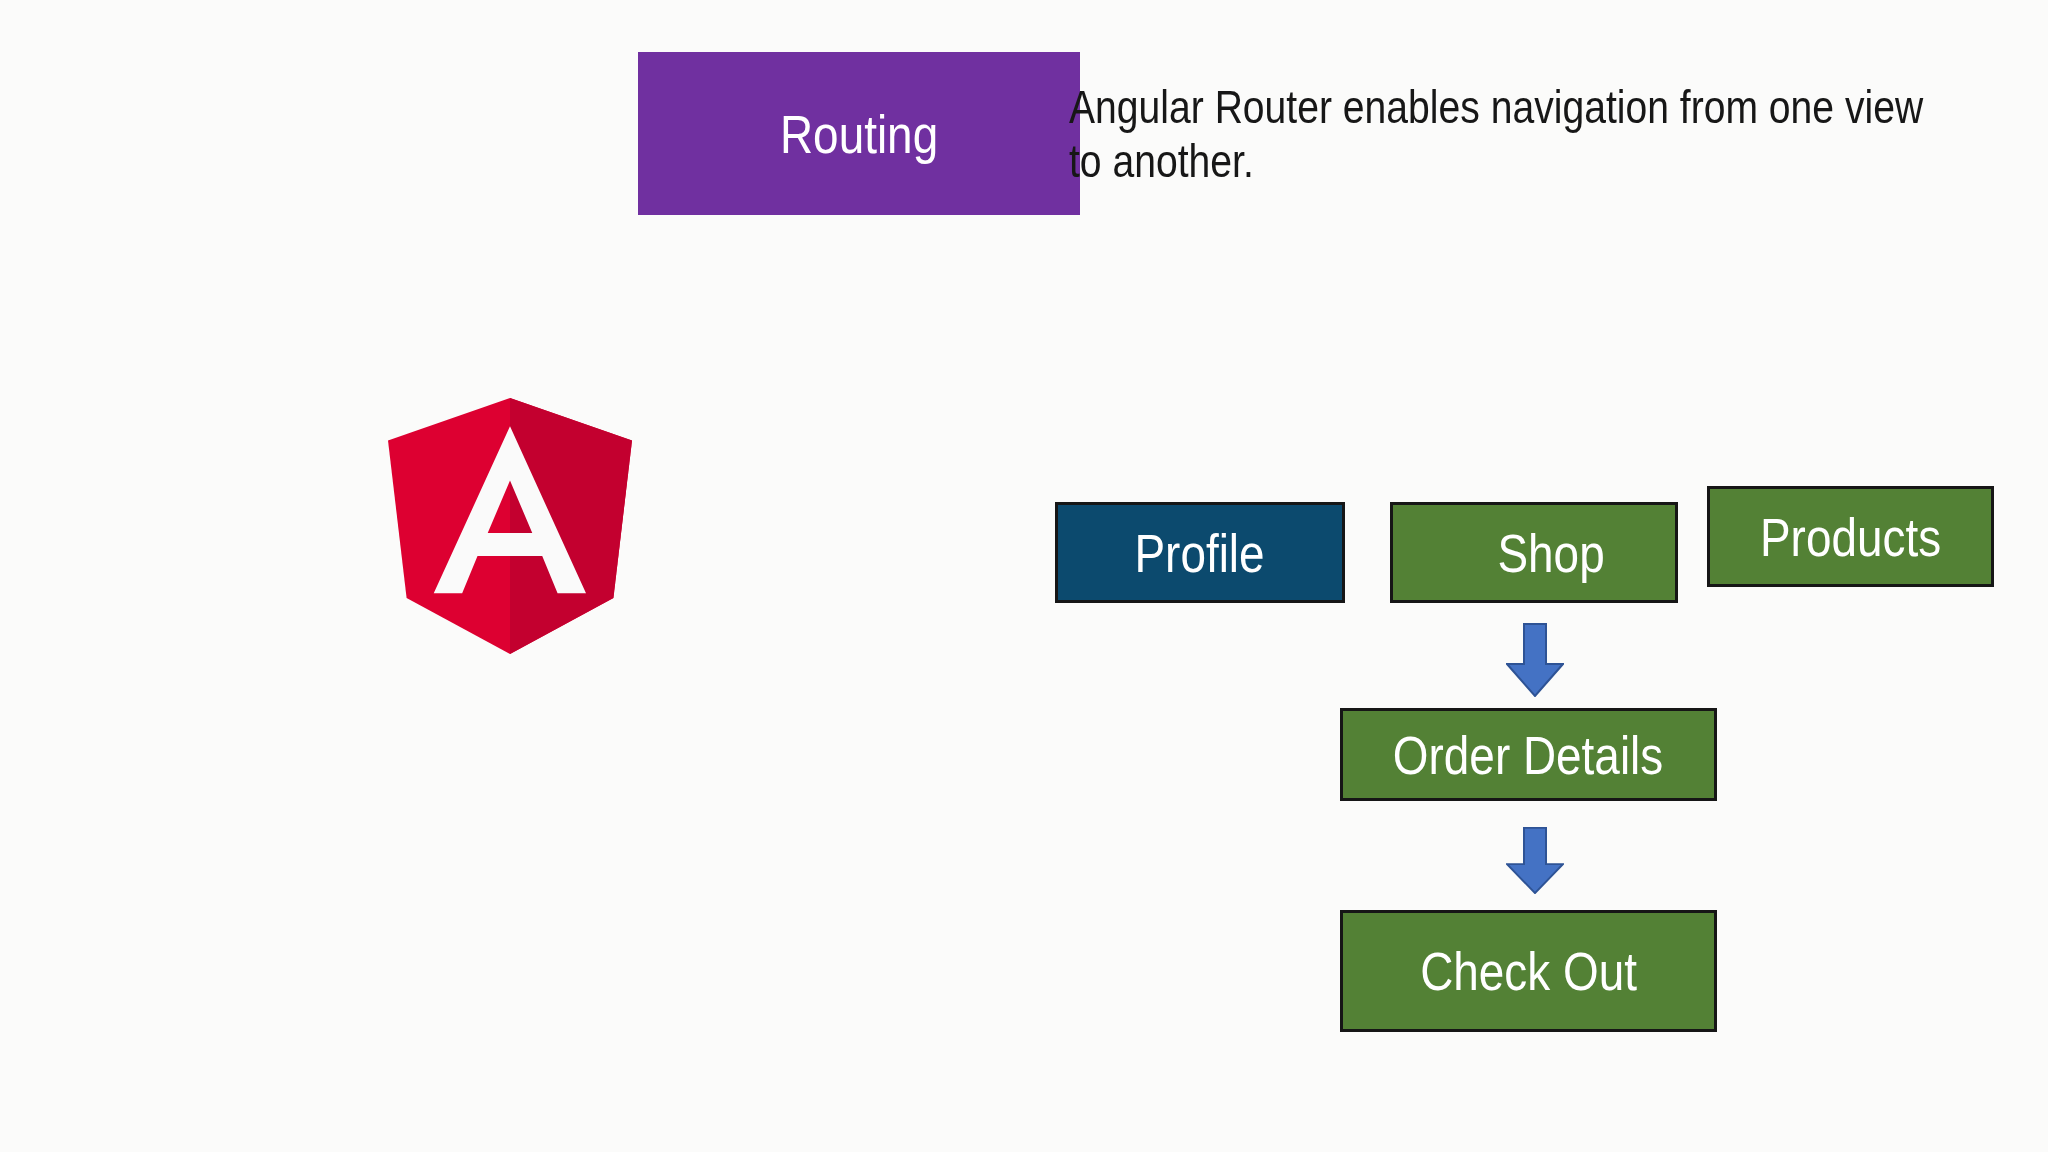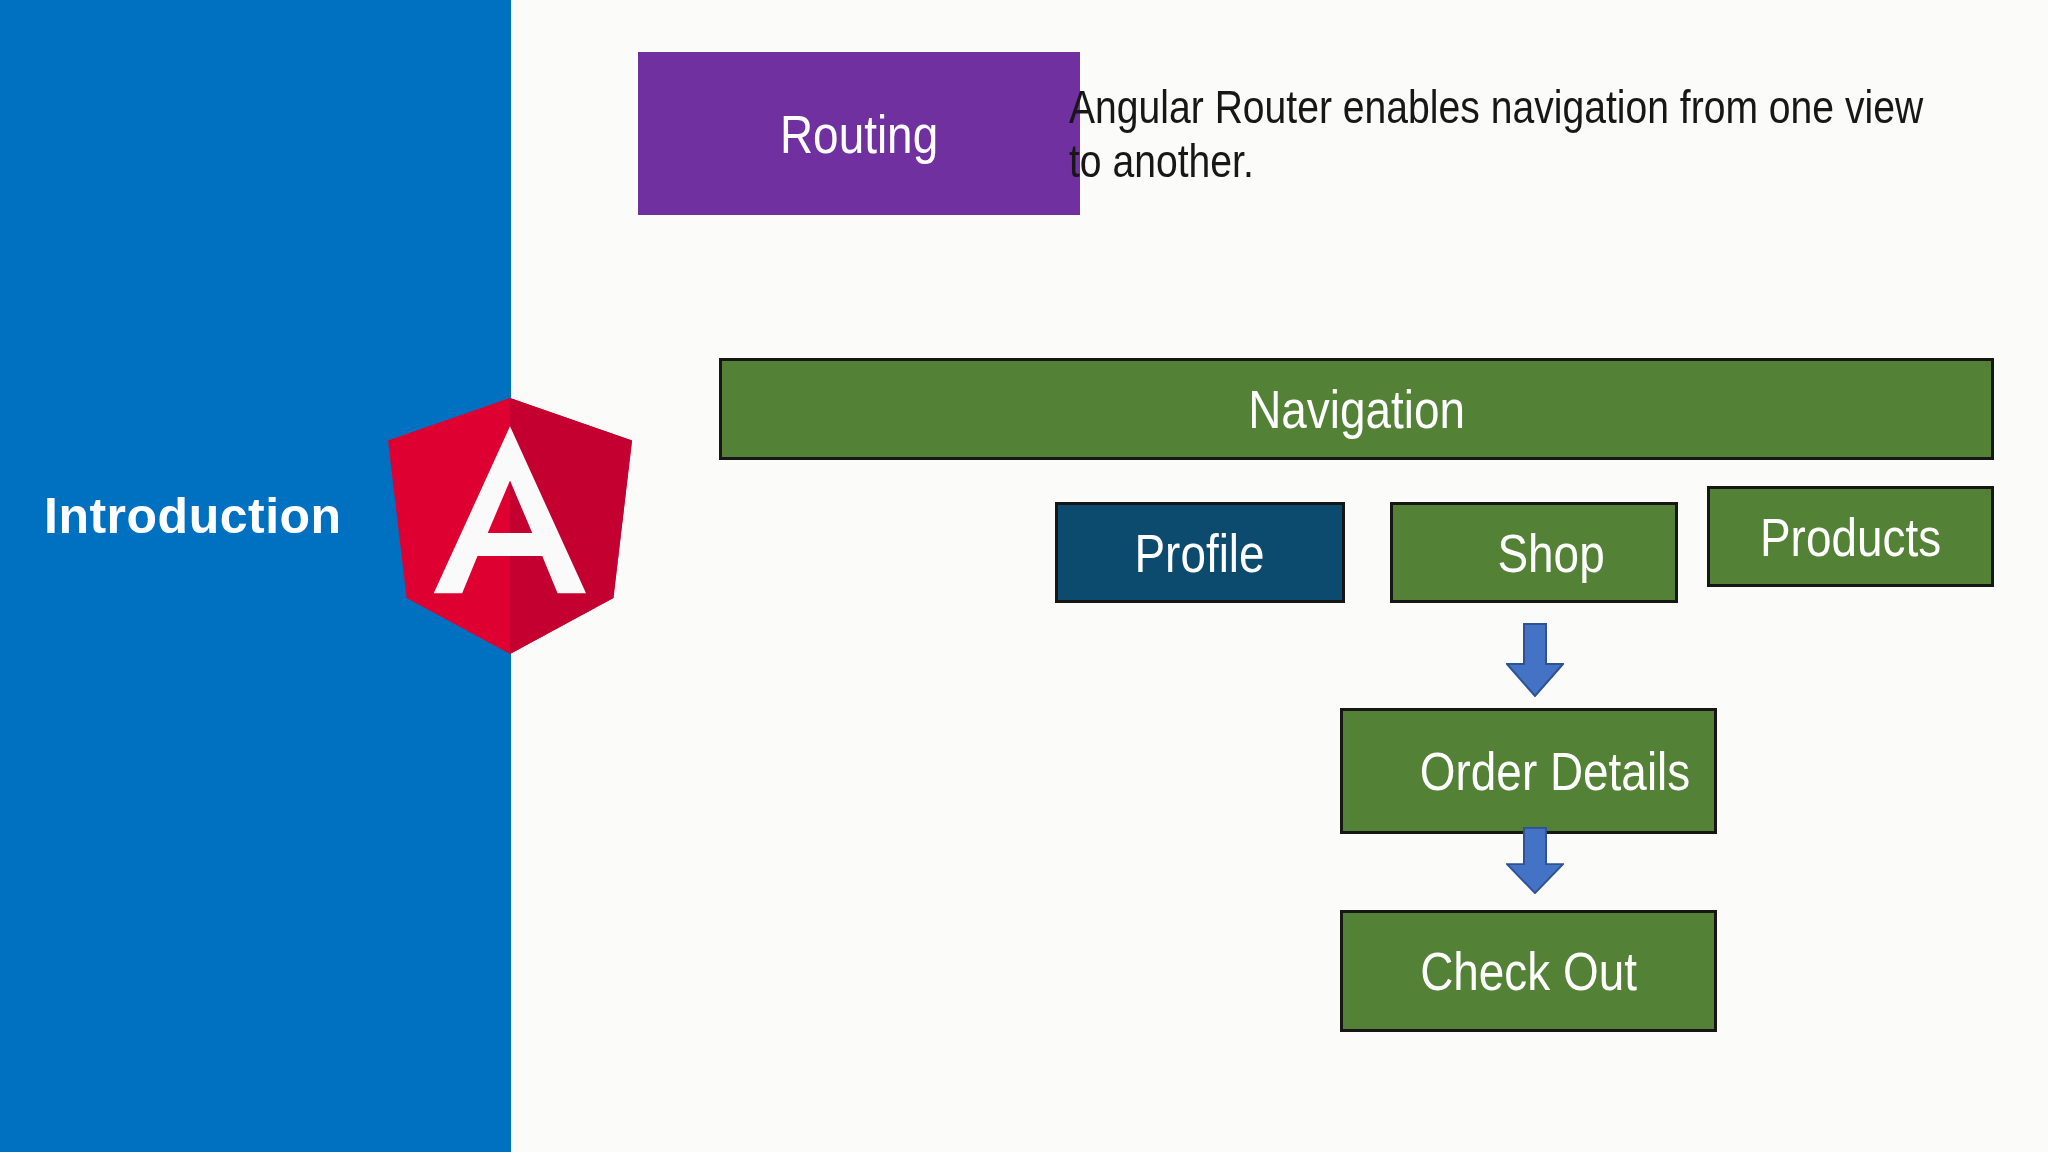--- a/index.html
+++ b/index.html
@@ -45,52 +45,46 @@
   }
   .gbox span{
     color:#ffffff;font-size:54px;transform:scaleX(0.85);transform-origin:center;
     white-space:nowrap;
   }
   .nav-root {left:719px; top:358px; width:1275px; height:102px;}
   .nav-home {left:719px; top:502px; width:308px; height:101px;}
   .nav-profile {left:1055px;top:502px; width:290px; height:101px;}
   .nav-shop {left:1390px;top:502px; width:288px; height:101px;padding-left:34px;}
   .nav-products{left:1707px;top:486px; width:287px; height:101px;}
-  .order-box {left:1340px;top:708px; width:377px; height:126px;justify-content:flex-end;}
+  .order-box {left:1340px;top:708px; width:377px; height:93px;}
   .checkout-box{left:1340px;top:910px; width:377px; height:122px;}
   
   .flow-arrow{position:absolute;width:58px;}
   .arrow-1{left:1506px;top:623px;height:74px;}
   .arrow-2{left:1506px;top:827px;height:67px;}
   .flow-arrow path{stroke:#2E5395;stroke-width:2;}
 </style>
 </head>
 <body>
 
 <div class="slide" style="background-color: rgb(251, 251, 250);">
 
-  <div class="sidebar" style="background-color: rgb(0, 112, 192);">
-    <div class="sidebar-title" style="color: rgb(255, 255, 255);">Introduction</div>
-  </div>
 
   <svg class="angular-logo" viewBox="31.9 30 186.2 200" preserveAspectRatio="none" xmlns="http://www.w3.org/2000/svg">
     <polygon points="125,30 31.9,63.2 46.1,186.3 125,230 203.9,186.3 218.1,63.2" fill="#DD0031"></polygon>
     <polygon points="125,30 125,230 203.9,186.3 218.1,63.2" fill="#C3002F"></polygon>
     <path d="M125,52.1 L66.8,182.6 L88.5,182.6 L100.2,153.4 L149.6,153.4 L161.3,182.6 L183,182.6 L125,52.1 Z M142,135.4 L108,135.4 L125,94.5 Z" fill="#FAFAFA"></path>
   </svg>
 
   <div class="topic-box" style="background-color: rgb(112, 48, 160);">
     <span style="color: rgb(255, 255, 255);">Routing</span>
   </div>
 
   <div class="topic-desc" style="color: rgb(23, 23, 23);">Angular Router enables navigation from one view to another.</div>
 
-  <div class="gbox nav-root" style="background-color: rgb(83, 129, 53); border-color: rgb(22, 22, 22);">
-    <span style="color: rgb(255, 255, 255);">Navigation</span>
-  </div>
 
 
   <div class="gbox nav-profile" style="background-color: #0c4a6e; border-color: rgb(22, 22, 22);">
     <span style="color: rgb(255, 255, 255);">Profile</span>
   </div>
 
   <div class="gbox nav-shop" style="background-color: rgb(83, 129, 53); border-color: rgb(22, 22, 22);">
     <span style="color: rgb(255, 255, 255);">Shop</span>
   </div>
 

